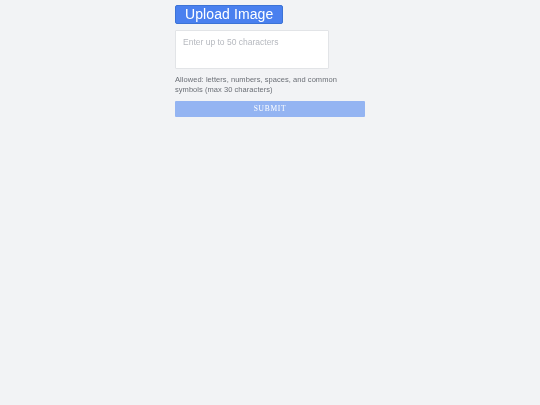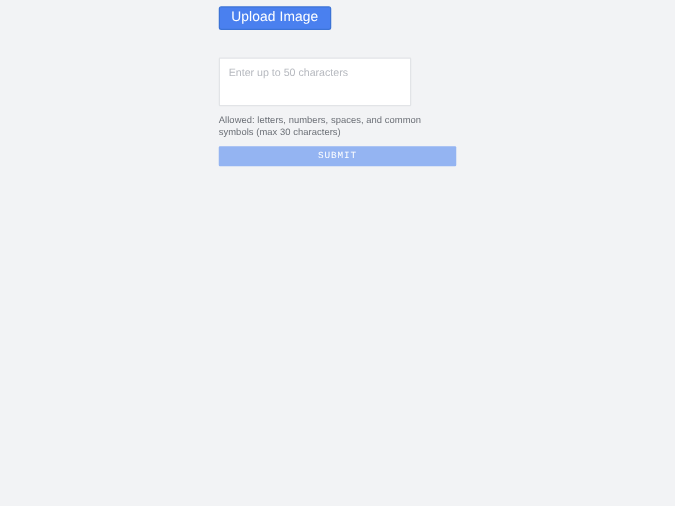--- a/index.html
+++ b/index.html
@@ -31,37 +31,37 @@
   
   .upload-btn {
     display: inline-block;
     box-sizing: border-box;
     height: 19px;
     padding: 0 9px;
     border: 1px solid #3c73d6;
     border-radius: 2px;
     background: #4a80ef;
     color: #ffffff;
-    font-size: 11px;
+    font-size: 14px;
     font-family: "Liberation Sans", sans-serif;
     line-height: 17px;
     letter-spacing: 0.1px;
     cursor: pointer;
     white-space: nowrap;
     vertical-align: top;
     text-align: center;
   }
 
   
   .text-input {
     display: block;
     box-sizing: border-box;
     width: 154px;
     height: 39px;
-    margin-top: 22px;
+    margin-top: 6px;
     padding: 6px 7px 4px 7px;
     background: #ffffff;
     border: 1px solid #e2e4e7;
     border-radius: 1px;
     color: #3c4043;
     font-size: 8.5px;
     font-family: "Liberation Sans", sans-serif;
     line-height: 11px;
     resize: none;
     outline: none;
@@ -87,21 +87,21 @@
     display: block;
     box-sizing: border-box;
     width: 190px;
     height: 16px;
     margin-top: 7px;
     border: 0;
     border-radius: 1px;
     background: #94b4f2;
     color: #ffffff;
     font-size: 7.5px;
-    font-family: Liberation Mono, monospace;
+    font-family: Liberation Serif, serif;
     line-height: 16px;
     letter-spacing: 0.7px;
     text-align: center;
     cursor: pointer;
     padding: 0;
   }
 </style>
 </head>
 <body style="background: rgb(242, 243, 245);">
 

